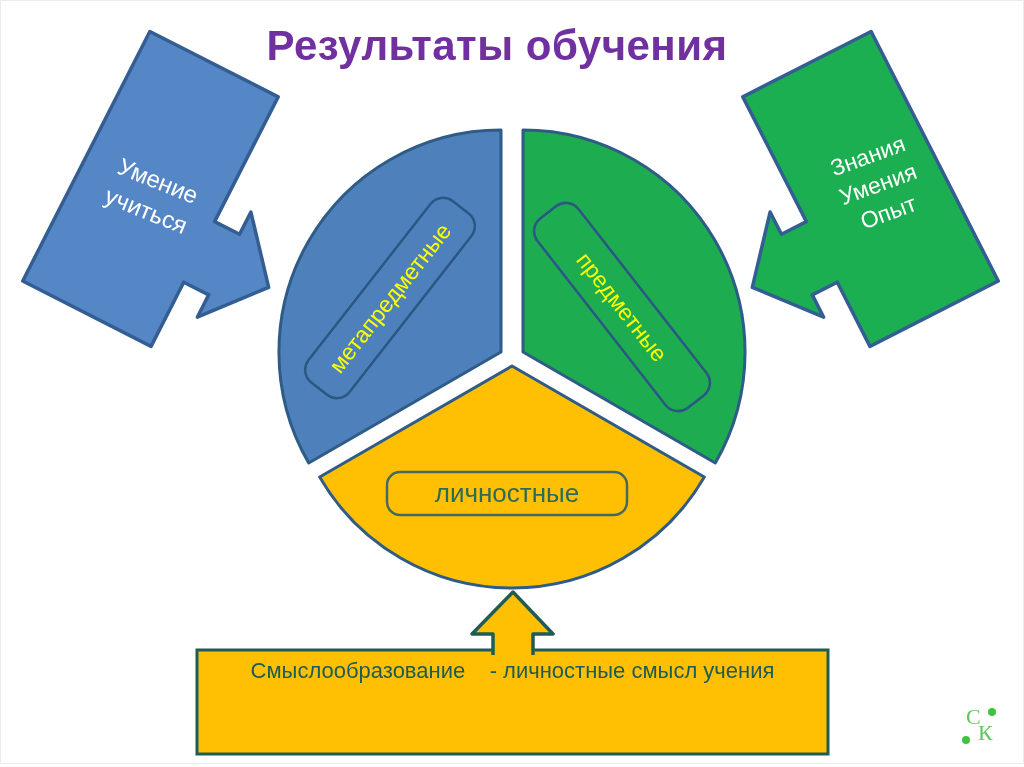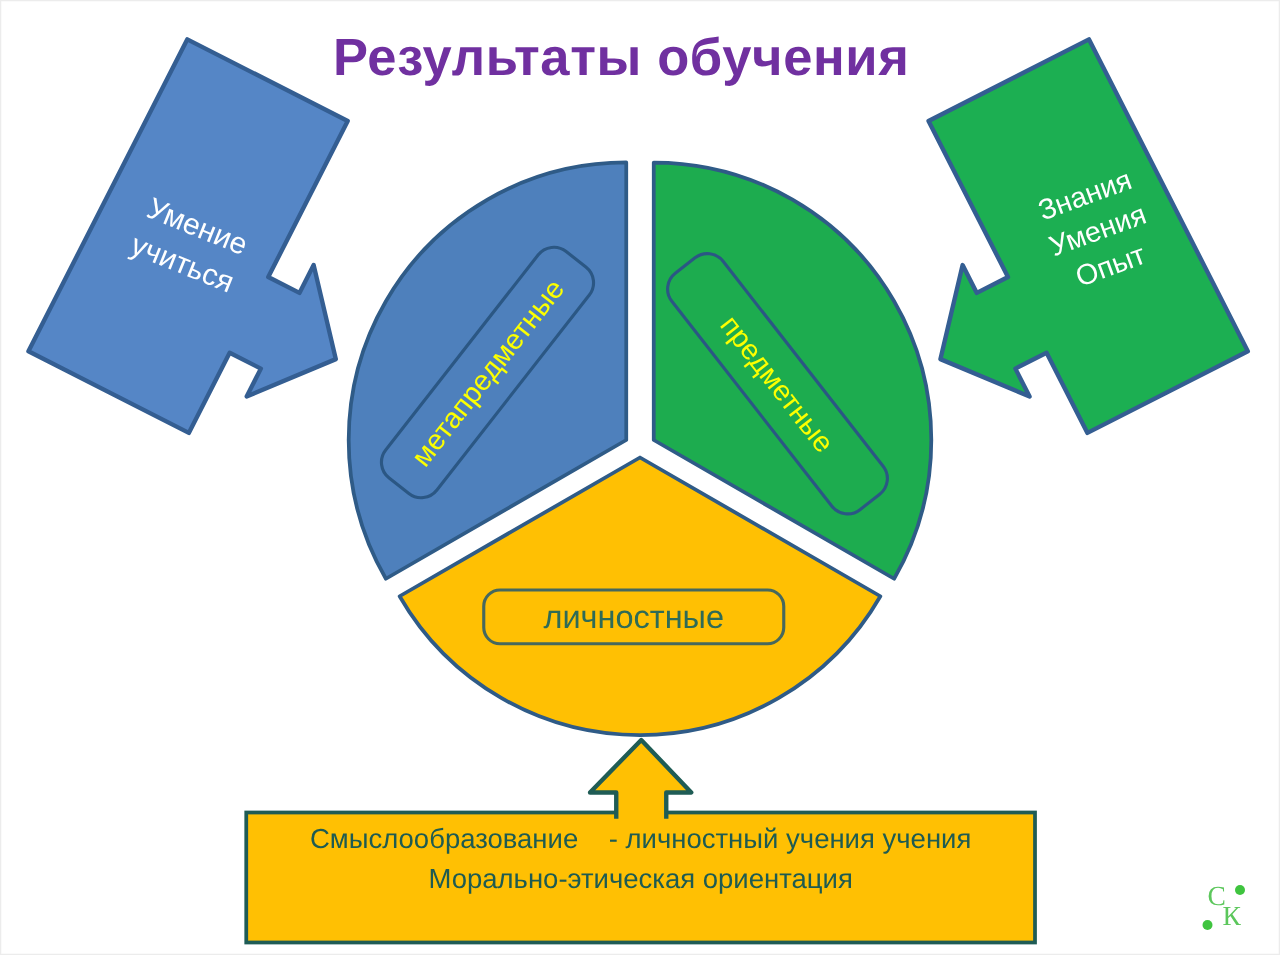--- a/index.html
+++ b/index.html
@@ -73,22 +73,21 @@
       <text x="507" y="502" text-anchor="middle" font-size="26" fill="#2E6B57">личностные</text>
     </g>
 
     <rect x="197" y="650" width="631" height="104" stroke="#1F5C55" stroke-width="3" fill="#FFC003"></rect>
 
     <path d="M 493,656 L 493,634 L 472,634 L 513,592 L 553,634 L 533,634 L 533,656 Z" stroke="none" fill="#FFC003"></path>
     <path d="M 493,655 L 493,634 L 472,634 L 513,592 L 553,634 L 533,634 L 533,655" fill="none" stroke="#1F5C55" stroke-width="3.5" stroke-linejoin="round"></path>
   </svg>
 
   <div class="callout-text">
-    <div class="callout-line">Смыслообразование    - личностный учения учения</div>
-    <div class="callout-line">Морально-этическая ориентация</div>
+    <div class="callout-line">Смыслообразование    - личностные смысл учения</div>
   </div>
 
   <div class="logo">
     <span class="l1">С</span>
     <span class="dot d1"></span>
     <span class="l2">К</span>
     <span class="dot d2"></span>
   </div>
 
 </div>

